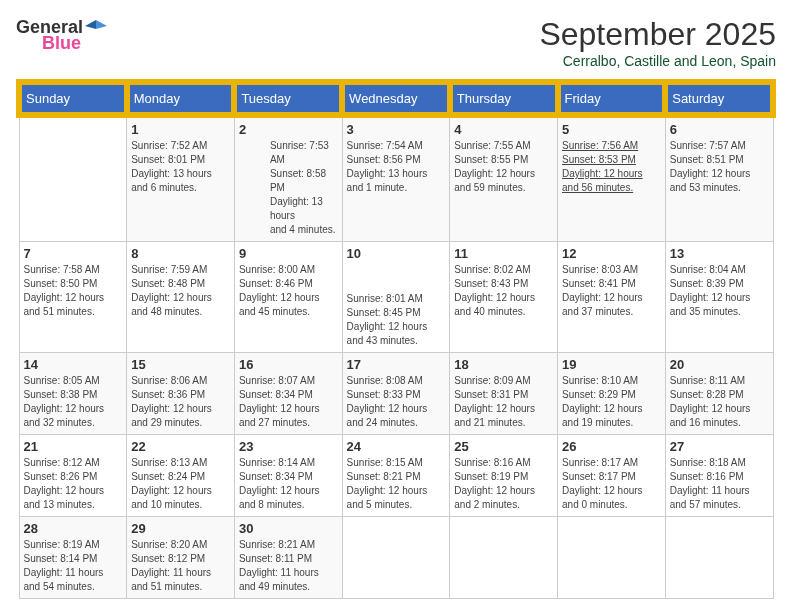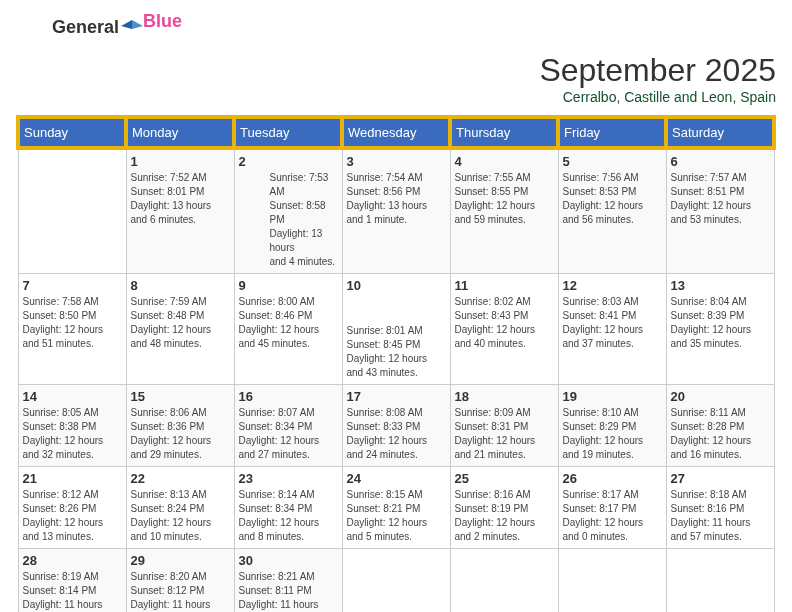--- a/index.html
+++ b/index.html
@@ -33,39 +33,38 @@
       color: #ec4899;
       line-height: 1;
     }
     .title-area {
       text-align: right;
     }
     .month-title {
       font-size: 32px;
       color: #333;
       font-weight: normal;
-      margin-top: 36px;
     }
     .subtitle {
       font-size: 14px;
       color: #14532d;
     }
     table {
       width: 100%;
       border-collapse: collapse;
       font-size: 11px;
     }
     thead tr th {
       background-color: #3a6bbf;
       color: #fff;
       padding: 6px 4px;
       text-align: left;
       font-size: 13px;
       font-weight: normal;
-      border: 4px solid #eab308;
+      border: 6px solid #eab308;
     }
     tbody tr td {
       border: 1px solid #ccc;
       padding: 4px;
       vertical-align: top;
       min-height: 80px;
       width: calc(100% / 7);
       color: #333;
       background: #fff;
     }
@@ -86,21 +85,21 @@
     }
     .empty-cell {
       background: #fff !important;
     }
   </style>
 </head>
 <body>
 
 <div class="header-area">
   <div class="logo">
-    <div style="display:flex;flex-direction:row;align-items:flex-start;margin-left:36px;">
+    <div style="display:flex;flex-direction:column;align-items:center;">
       <div style="display:flex;align-items:center;">
         <span class="logo-text-general">General</span>
         <svg width="22" height="22" viewBox="0 0 22 22" style="margin-left:2px;">
           <polygon points="11,4 22,10 11,13" fill="#4a90d9"></polygon>
           <polygon points="11,4 11,13 0,10" fill="#2060a0"></polygon>
         </svg>
       </div>
       <span class="logo-text-blue" style="margin-top:-4px;">Blue</span>
     </div>
   </div>
@@ -148,21 +147,21 @@
         </td>
         <td>
           <span class="day-number">4</span>
           <div class="day-info" style="white-space: pre-line;">Sunrise: 7:55 AM
 Sunset: 8:55 PM
 Daylight: 12 hours
 and 59 minutes.</div>
         </td>
         <td>
           <span class="day-number">5</span>
-          <div class="day-info" style="white-space: pre-line;">Sunrise: 7:56 AM
+          <div class="day-info" style="white-space: pre-line; text-decoration: underline;">Sunrise: 7:56 AM
 Sunset: 8:53 PM
 Daylight: 12 hours
 and 56 minutes.</div>
         </td>
         <td>
           <span class="day-number">6</span>
           <div class="day-info" style="white-space: pre-line;">Sunrise: 7:57 AM
 Sunset: 8:51 PM
 Daylight: 12 hours
 and 53 minutes.</div>

